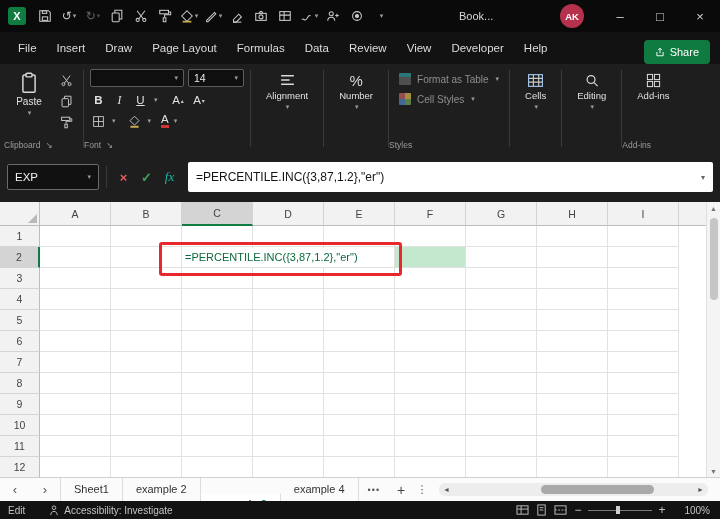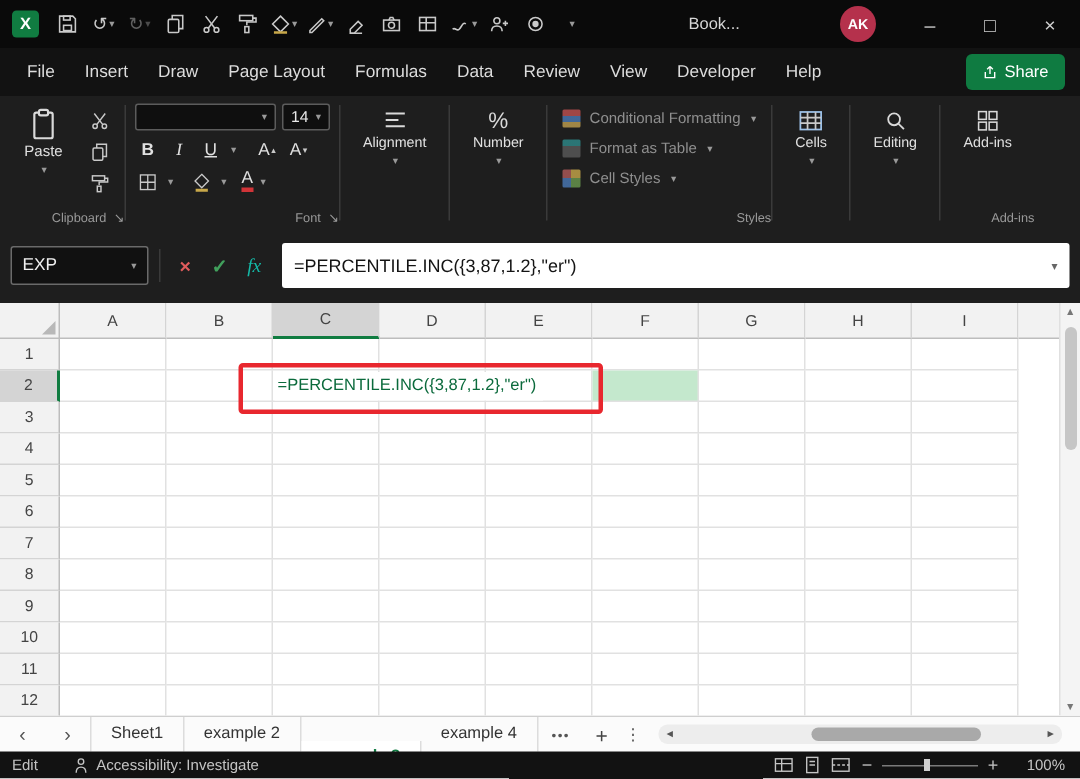--- a/index.html
+++ b/index.html
@@ -13,40 +13,40 @@
   .qicon { width: 24px; height: 24px; display: flex; align-items: center; justify-content: center; font-size: 12px; color: #c9c9c9; border-radius: 3px; flex: 0 0 auto; }
   .qicon svg { display: block; }
   .qicon .chev, .chev { font-size: 7px; color: #9a9a9a; margin-left: 1px; }
   .qicon.dim { opacity: .45; }
   .tb-title { font-size: 11px; color: #d6d6d6; margin-left: 54px; white-space: nowrap; padding-left: 12px; }
   .tb-spacer { flex: 1; }
   .avatar { width: 24px; height: 24px; border-radius: 50%; background: #b5314c; color: #fff; font-size: 9.5px; font-weight: bold; display: flex; align-items: center; justify-content: center; margin-right: 16px; }
   .wbtn { width: 40px; height: 32px; display: flex; align-items: center; justify-content: center; font-size: 13px; color: #cfcfcf; }
 
   
-  .menubar { height: 32px; background: #121212; display: flex; align-items: center; color: #dcdcdc; flex: 0 0 auto; padding-left: 8px; }
+  .menubar { height: 32px; background: #121212; display: flex; align-items: flex-end; color: #dcdcdc; flex: 0 0 auto; padding-left: 8px; }
   .mtab { padding: 0 10px; font-size: 11.5px; line-height: 32px; height: 32px; position: relative; white-space: nowrap; }
   .mtab.active { color: #fff; font-weight: bold; }
   .mtab.active::after { content: ""; position: absolute; left: 10px; right: 10px; bottom: 4px; height: 2px; background: #e8e8e8; }
   .menu-spacer { flex: 1; }
   .share-btn { background: #0f7b41; color: #fff; font-size: 11px; height: 22px; border-radius: 4px; display: flex; align-items: center; gap: 5px; padding: 12px 11px; margin-right: 10px; }
 
   
   .ribbon { height: 88px; background: #1e1e1e; display: flex; flex: 0 0 auto; padding-left: 4px; color: #d6d6d6; }
   .rgroup { position: relative; display: flex; flex-direction: column; padding: 5px 6px 15px; }
-  .g-label { position: absolute; bottom: 2px; left: 0; right: 0; text-align: center; font-size: 8.5px; color: #9a9a9a; display: flex; justify-content: flex-end; gap: 5px; align-items: center; }
+  .g-label { position: absolute; bottom: 2px; left: 0; right: 0; text-align: center; font-size: 8.5px; color: #9a9a9a; display: flex; justify-content: flex-start; gap: 5px; align-items: center; }
   .vsep { width: 1px; background: #3a3a3a; margin: 6px 0 5px; flex: 0 0 auto; }
   .g-body { display: flex; gap: 7px; }
   .paste-btn { display: flex; flex-direction: column; align-items: center; width: 38px; gap: 2px; padding-top: 3px; font-size: 10px; color: #e0e0e0; }
   .small-col { display: flex; flex-direction: column; gap: 5px; padding-top: 3px; }
   .sicon { width: 22px; height: 16px; display: flex; align-items: center; justify-content: center; }
   .font-row { display: flex; align-items: center; gap: 4px; margin-bottom: 5px; }
   .combo { height: 18px; background: #0f0f0f; border: 1px solid #5c5c5c; border-radius: 2px; display: flex; align-items: center; justify-content: space-between; padding: 0 5px; font-size: 10.5px; color: #e8e8e8; }
   .font-name { width: 94px; }
-  .font-size { width: 32px; }
+  .font-size { width: 56px; }
   .fbtn { min-width: 17px; height: 16px; display: flex; align-items: center; justify-content: center; font-size: 11.5px; color: #e0e0e0; }
   .fbtn.b { font-weight: bold; }
   .fbtn.i { font-style: italic; font-family: "Liberation Serif", serif; }
   .fbtn.u { text-decoration: underline; }
   .fc { border-bottom: 3px solid #d13438; line-height: 11px; font-size: 11.5px; color: #e0e0e0; }
   .tri { font-size: 6px; color: #c9c9c9; margin-left: 1px; }
   .bigbtn { display: flex; flex-direction: column; align-items: center; gap: 2px; padding: 4px 9px 0; font-size: 9.5px; color: #e0e0e0; white-space: nowrap; }
   .style-item { display: flex; align-items: center; gap: 6px; height: 20px; font-size: 10px; color: #8f8f8f; white-space: nowrap; padding: 0 4px; }
   .sticon { width: 12px; height: 12px; flex: 0 0 auto; border-radius: 1px; opacity: .8; }
   .sticon.cf { background: linear-gradient(180deg,#c05050 0 34%,#4a7ab8 34% 67%,#c0a050 67% 100%); }
@@ -352,25 +352,20 @@
       <div class="bigbtn">
         <span style="font-size:15px;color:#d9d9d9;line-height:15px;">%</span>
         <span>Number</span>
         <span class="chev">▾</span>
       </div>
     </div>
     <div class="vsep"></div>
 
     <div class="rgroup">
       <div class="style-item">
-        <span class="sticon cf"></span>
-        <span>Conditional Formatting</span>
-        <span class="chev">▾</span>
-      </div>
-      <div class="style-item">
         <span class="sticon fat"></span>
         <span>Format as Table</span>
         <span class="chev">▾</span>
       </div>
       <div class="style-item">
         <span class="sticon cs"></span>
         <span>Cell Styles</span>
         <span class="chev">▾</span>
       </div>
       <div class="g-label">

